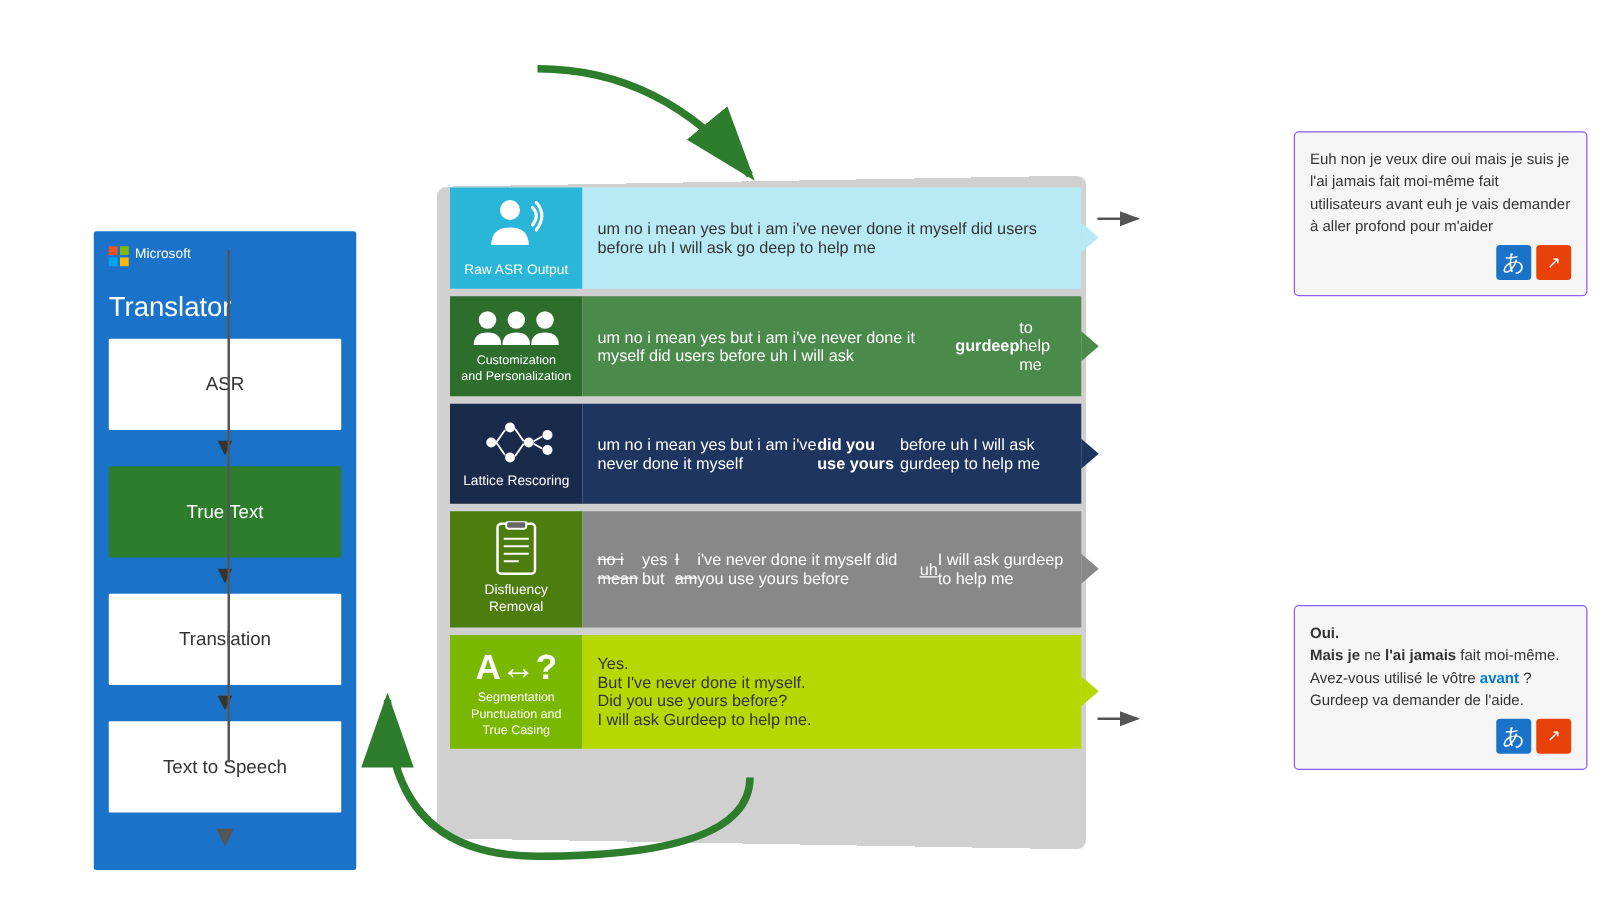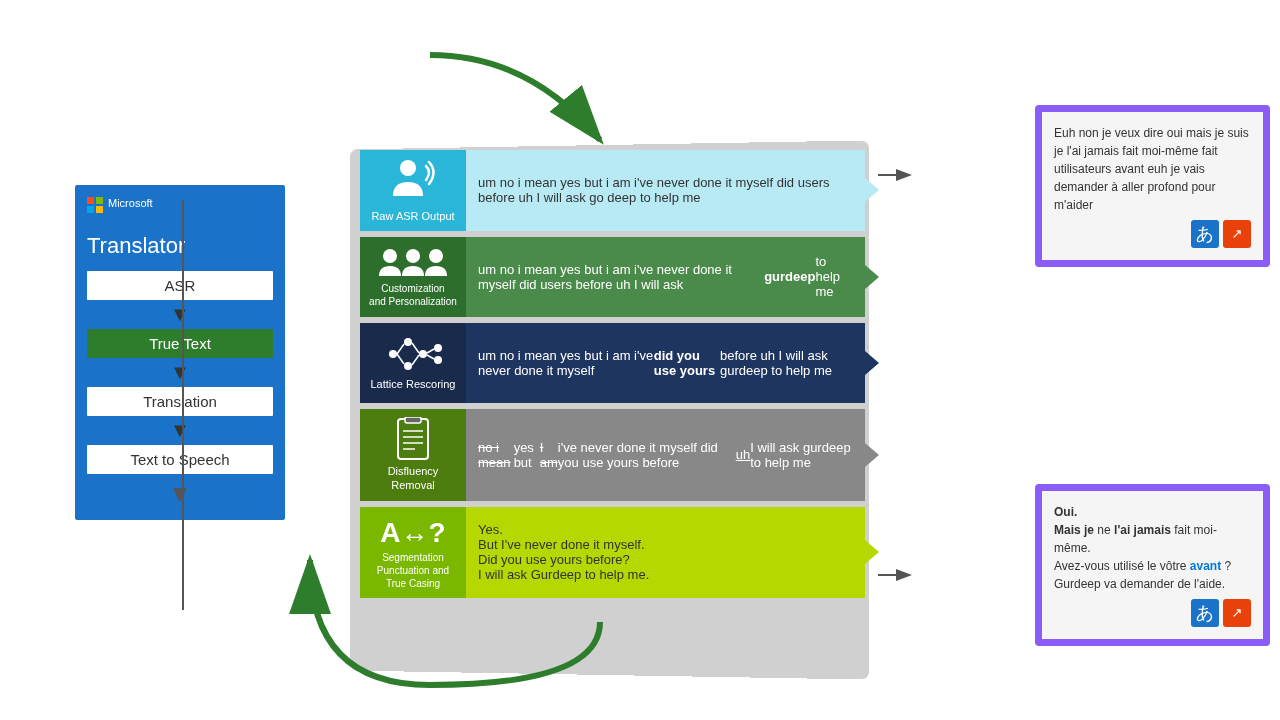--- a/index.html
+++ b/index.html
@@ -48,21 +48,21 @@
     .translator-title {
       font-size: 22px;
       color: #fff;
       font-weight: 300;
       margin-bottom: 12px;
     }
     .pipeline-item {
       background: #fff;
       color: #333;
       text-align: center;
-      padding: 6px;
+      padding: 28px;
       margin-bottom: 3px;
       font-size: 15px;
       border-radius: 1px;
     }
     .pipeline-item.active {
       background: #2d7d2d;
       color: #fff;
     }
     .arrow-down {
       text-align: center;
@@ -167,21 +167,21 @@
 
     .row-segment .pipe-icon { background: #7ab800; }
     .row-segment .pipe-text { background: #b5d900; color: #333; }
     .row-segment .pipe-text::after { border-left-color: #b5d900; }
 
     
     .translation-box {
       position: absolute;
       width: 235px;
       background: #f5f5f5;
-      border: 7px solid #8b5cf6;
+      border: 1px solid #8b5cf6;
       border-radius: 4px;
       padding: 12px;
       font-size: 12px;
       color: #333;
       line-height: 1.5;
       margin-left: 36px;
     }
     .translation-box.top {
       right: 10px;
       top: 105px;

